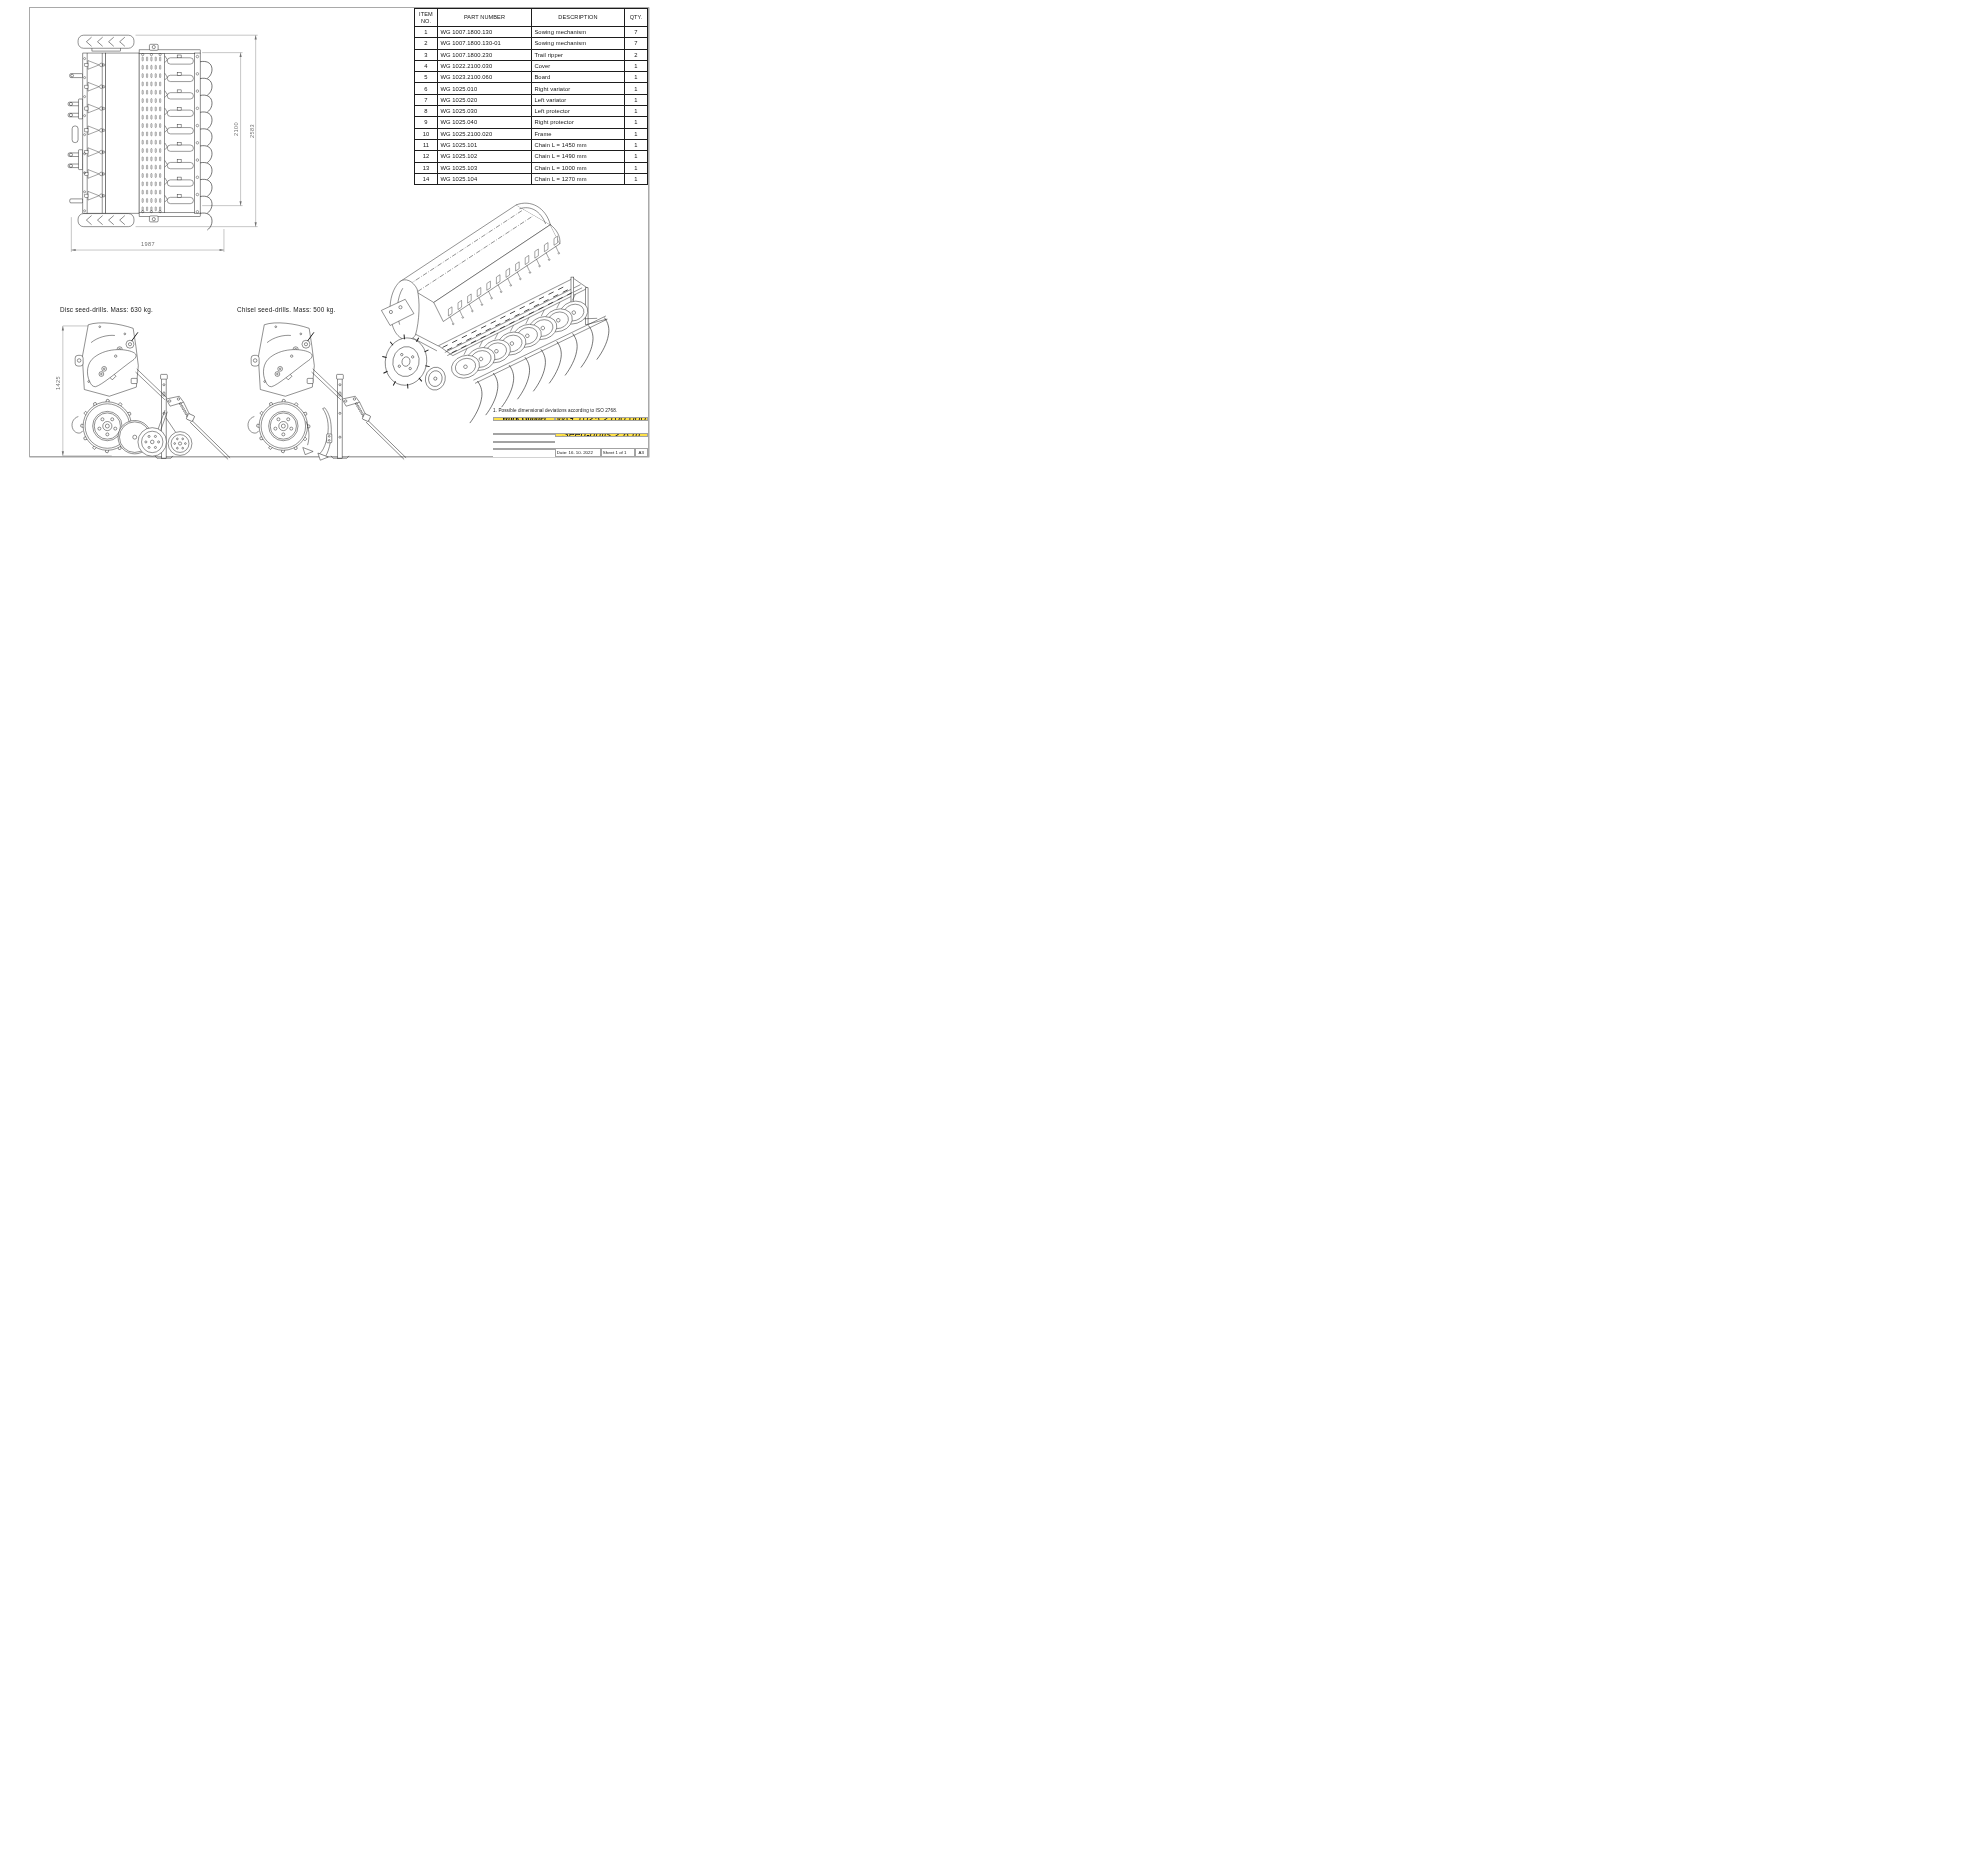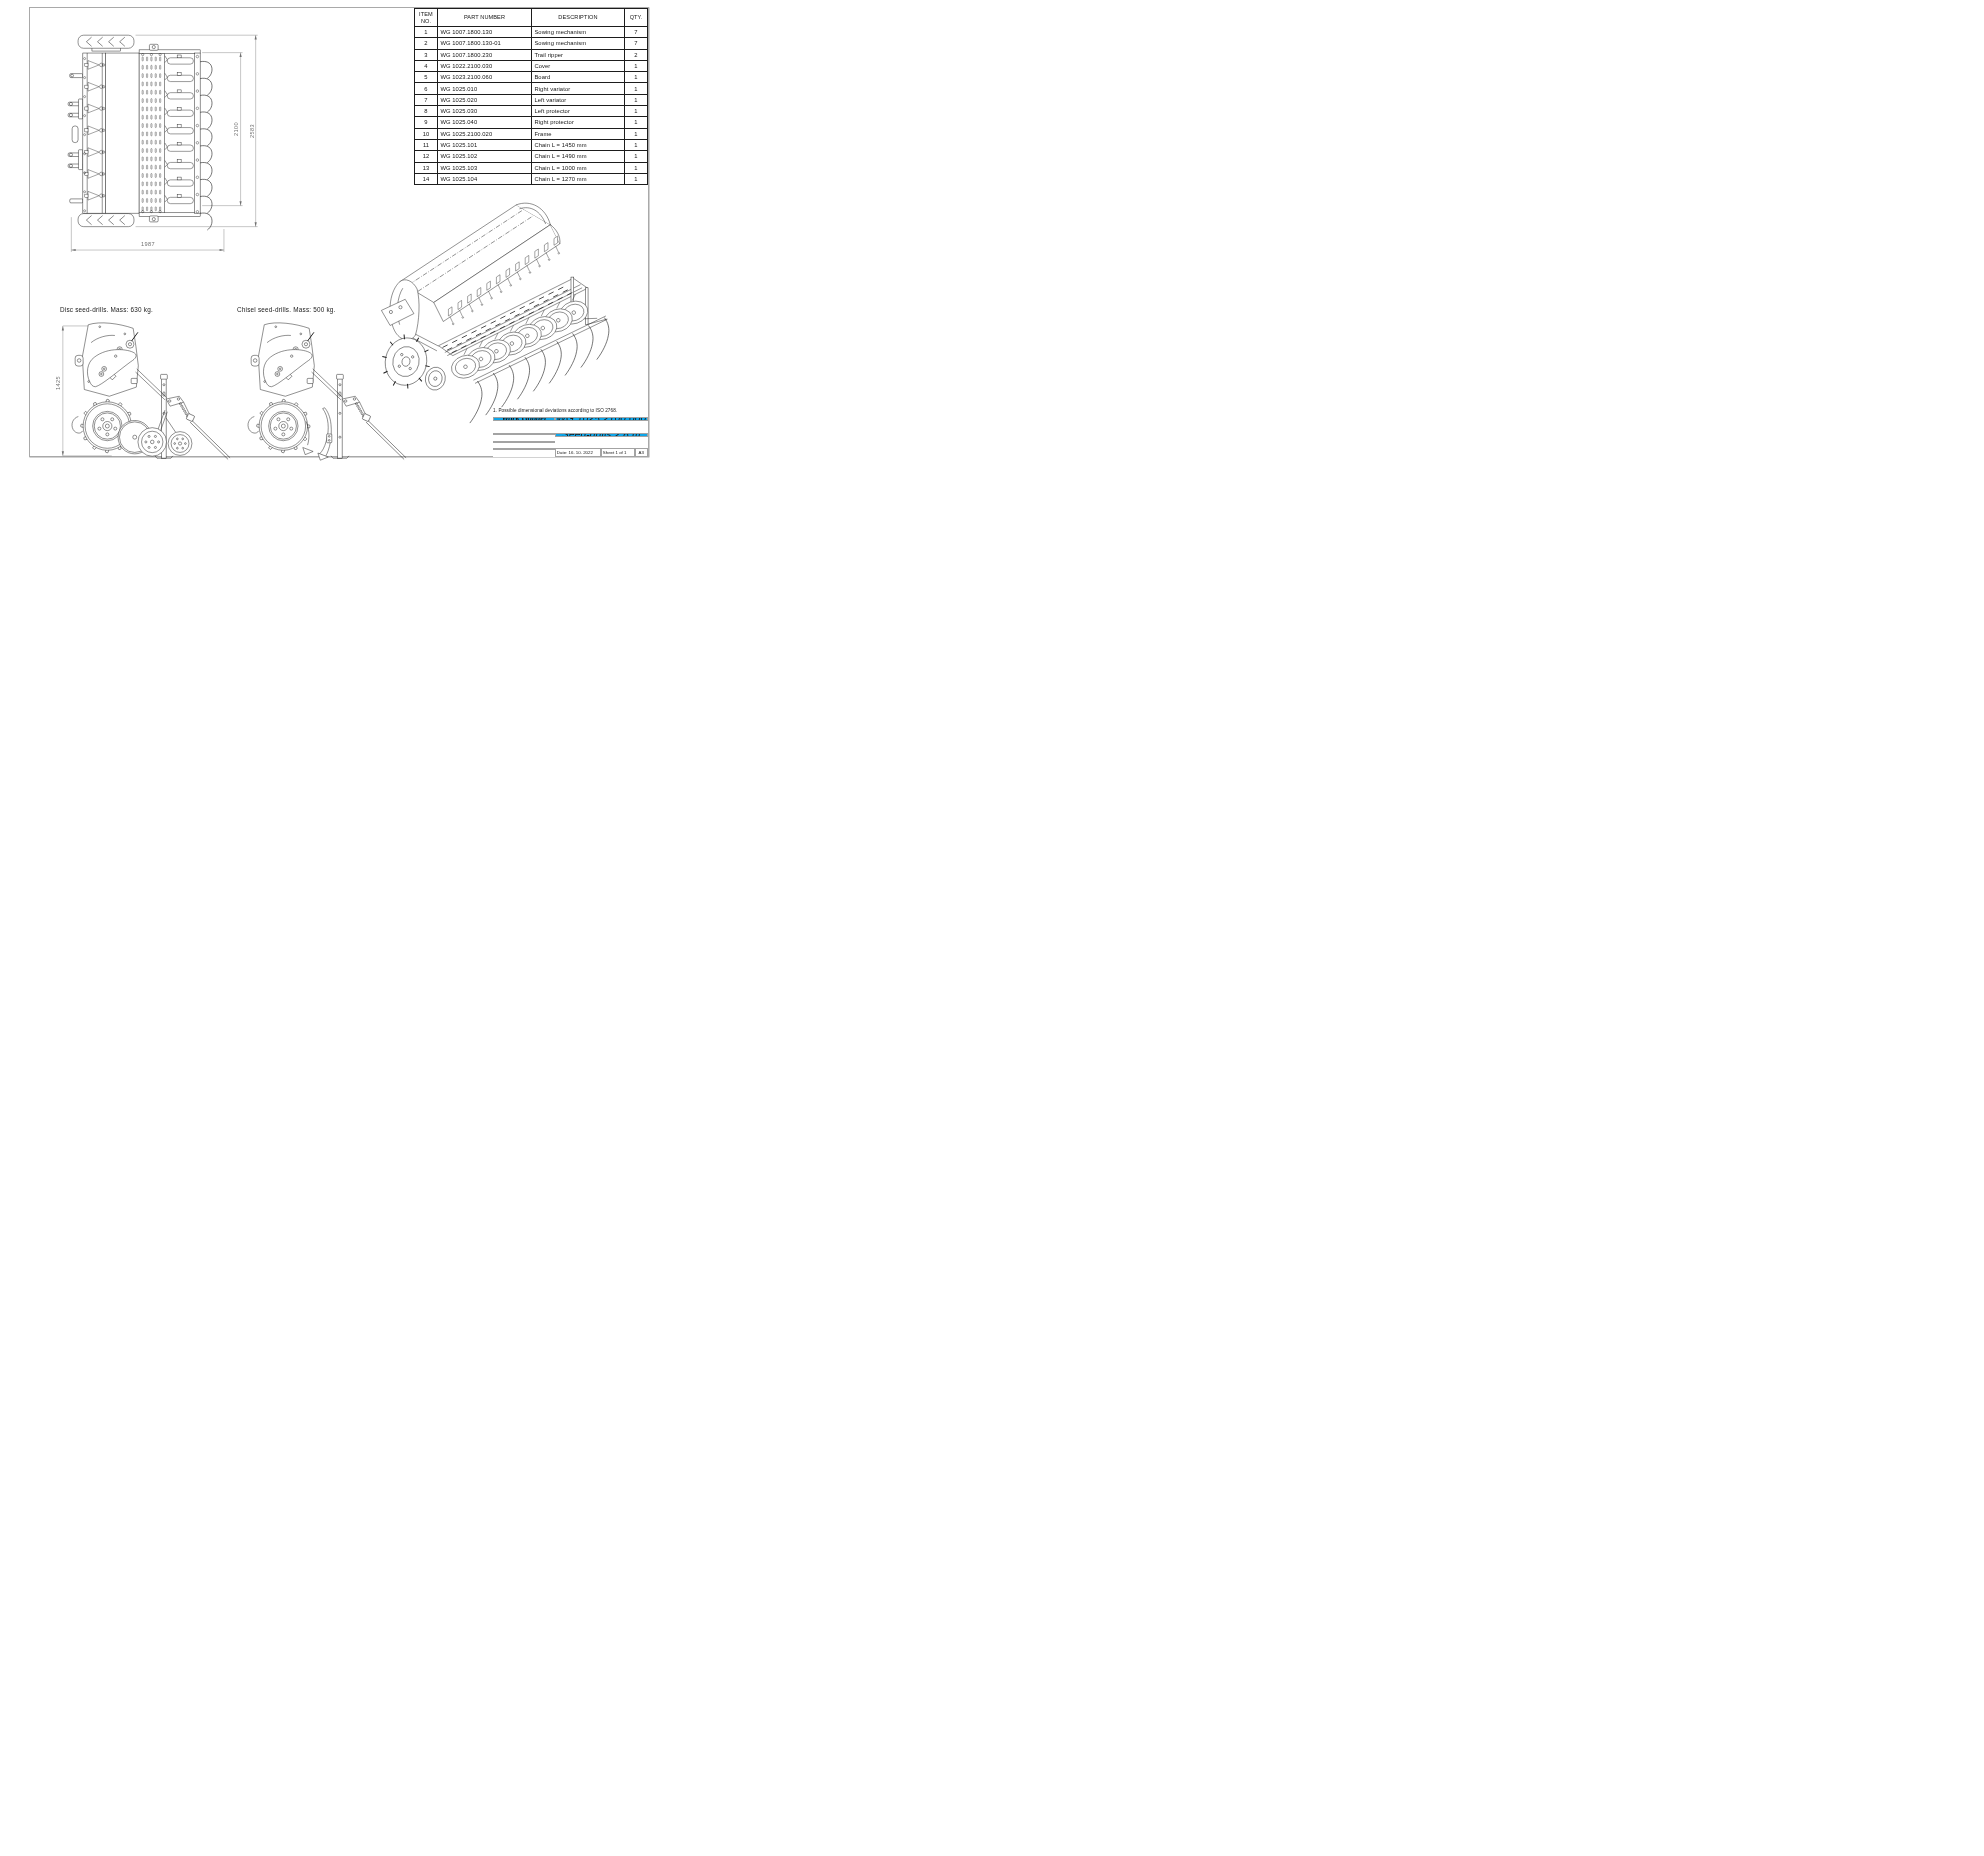--- a/index.html
+++ b/index.html
@@ -12,21 +12,21 @@
        table-layout:fixed;background:#fff;}
   .bom th,.bom td{border:0.6px solid #1d1d1d;font:5.8px/1.08 "Liberation Sans",sans-serif;
        color:#161616;letter-spacing:0.1px;overflow:hidden;white-space:nowrap;background:#fff;}
   .bom th{height:15px;font-size:5.6px;font-weight:normal;text-align:center;white-space:normal;line-height:1.15;}
   .bom td{height:10.3px;padding:0 2.4px;}
   .bom .c-item,.bom .c-qty{text-align:center;padding:0 0.8px;}
   
   .tblock{position:absolute;left:493px;top:417px;width:155px;height:40px;display:grid;
           grid-template-columns:62px 1fr;grid-template-rows:16.3px 7.7px 7.7px 8px;
           background:#fff;}
-  .tb-cell{border:0.8px solid #a3a3a3;margin:-0.4px 0 12px -0.4px;background:#0ea5e9;display:flex;
+  .tb-cell{border:0.8px solid #a3a3a3;margin:-0.4px 0 12px -0.4px;background:#fde047;display:flex;
            align-items:center;overflow:hidden;}
   .tb-center{justify-content:center;text-align:center;}
   .tb-small{font-size:4.4px;padding:0 1.6px;letter-spacing:0.1px;}
   .tb-company{font-family:"Liberation Serif",serif;font-style:italic;font-weight:600;font-size:8.3px;}
   .tb-big{font-size:10px;letter-spacing:0.2px;font-style:italic;}
   .tb-bottomright{display:grid;grid-template-columns:46px 34px 12.7px;grid-column:2;grid-row:4;}
   .tb-bottomright>div{border:0.8px solid #a3a3a3;margin:-0.4px 0 0 -0.4px;display:flex;align-items:center;
            font-size:4.4px;padding:0 1.2px;background:#fff;}
   
   .caption{position:absolute;font-size:6.4px;letter-spacing:0.2px;color:#1a1a1a;white-space:nowrap;}

